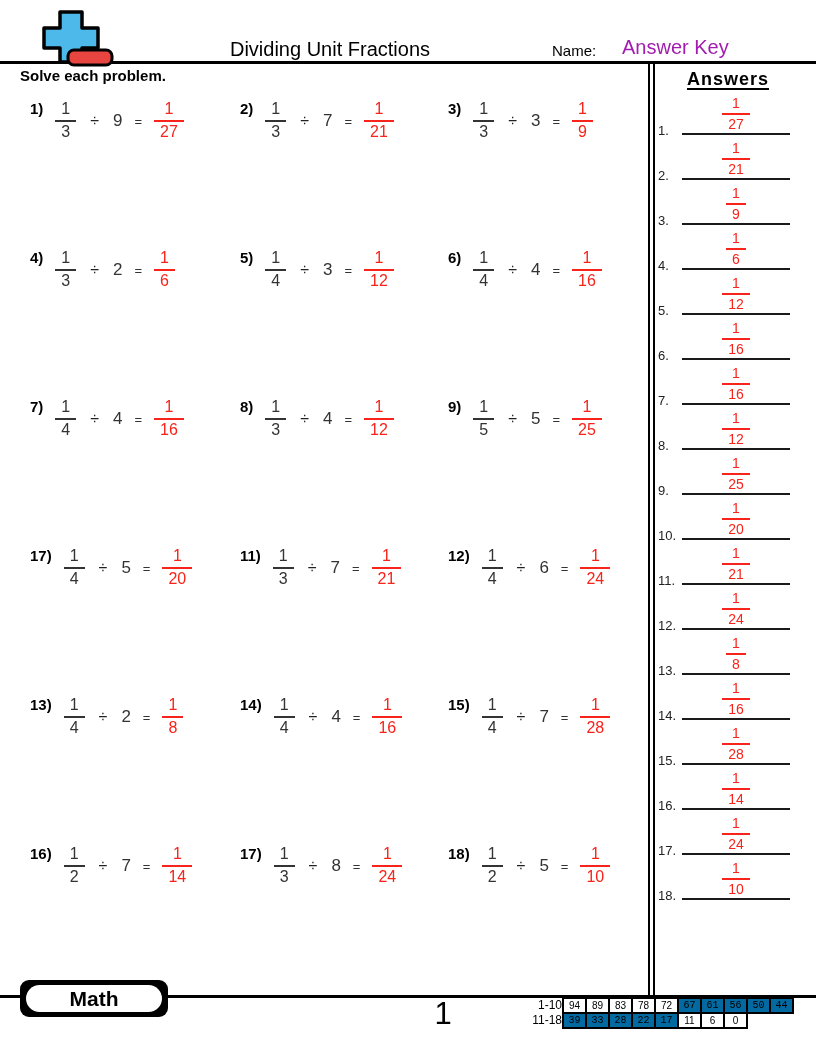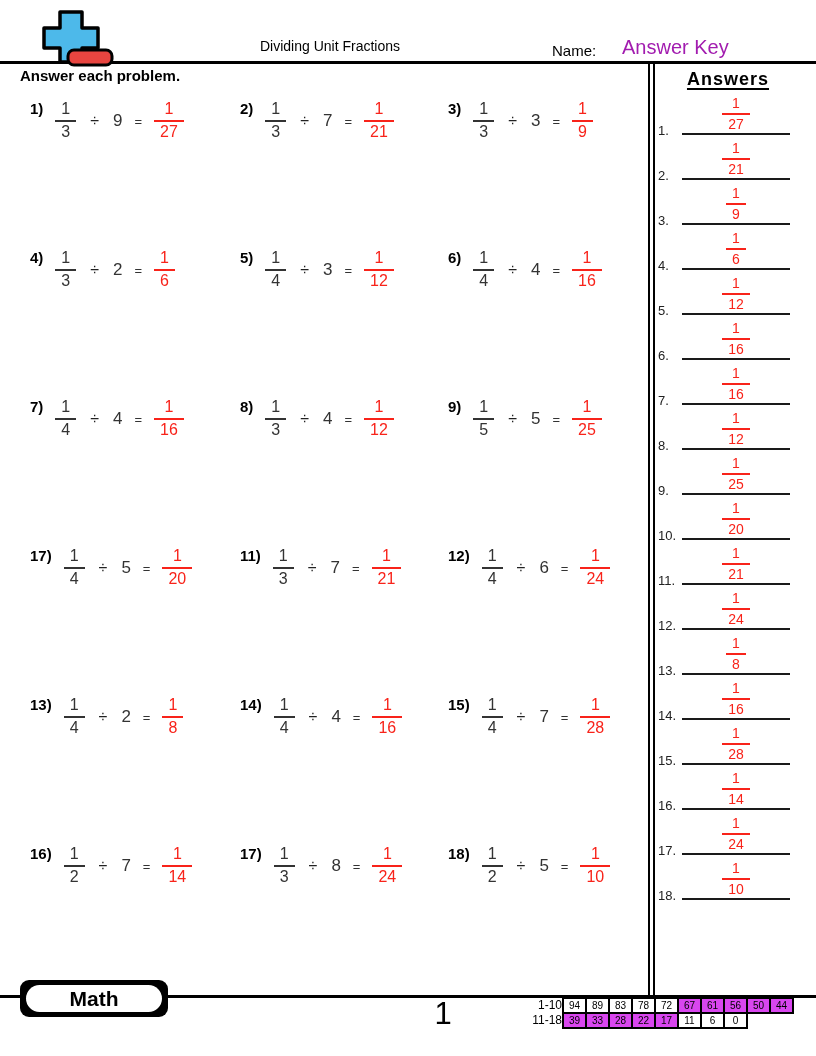--- a/index.html
+++ b/index.html
@@ -2,21 +2,21 @@
 <html><head>
 <meta charset="utf-8">
 <style>
   html,body{margin:0;padding:0;background:#888;}
   .page{position:relative;width:816px;height:1056px;background:#fff;margin:0 auto;
         font-family:"Liberation Sans",sans-serif;color:#000;overflow:hidden;}
 
   
   .logo{position:absolute;left:24px;top:10px;z-index:3;}
   .hline{position:absolute;left:0;top:61px;width:816px;height:3px;background:#000;z-index:1;}
-  .title{position:absolute;left:0;top:38px;width:660px;text-align:center;font-size:14px;z-index:2;}
+  .title{position:absolute;left:0;top:38px;width:660px;text-align:center;font-size:20px;z-index:2;}
   .name-label{position:absolute;left:552px;top:42px;font-size:15px;}
   .name-value{position:absolute;left:622px;top:36px;font-size:20px;font-weight:normal;color:#a21caf;}
   .instruction{position:absolute;left:20px;top:67px;font-size:15px;font-weight:bold;}
 
   
   .divider{position:absolute;left:648px;top:61px;width:7px;height:936px;
            border-left:2px solid #000;border-right:2px solid #000;box-sizing:border-box;}
   .answers-title{position:absolute;left:656px;top:69px;width:144px;text-align:center;
                  font-size:18px;font-weight:bold;letter-spacing:1px;
                  text-decoration:underline;text-decoration-thickness:2px;text-underline-offset:3px;}
@@ -47,36 +47,36 @@
   .math-oval{position:absolute;left:6px;top:5px;right:6px;bottom:5px;background:#fff;border-radius:16px;
              display:flex;align-items:center;justify-content:center;font-size:21px;font-weight:bold;}
   .website{position:absolute;left:174px;top:1013px;font-size:15px;}
   .page-num{position:absolute;left:403px;top:996px;width:80px;text-align:center;font-size:31px;}
   .score{position:absolute;left:528px;top:997px;}
   .srow{display:flex;height:17px;}
   .srow+.srow{margin-top:-2px;align-items:flex-end;}
   .slabel{width:34px;text-align:right;padding-right:2px;font-size:12px;line-height:17px;}
   .scell{width:25px;box-sizing:border-box;border:2px solid #000;margin-left:-2px;
          text-align:center;font-size:10px;line-height:13px;background:#fff;}
-  .scell.shaded{background:#d946ef;}
+  .scell.shaded{background:#0369a1;font-family:Liberation Mono, monospace;}
 </style>
 </head>
 <body>
 
 <div class="page">
 
   <svg class="logo" width="100" height="60" viewBox="0 0 100 60">
     <path d="M36,2 H58 V18 H74 V38 H58 V52 H36 V38 H20 V18 H36 Z" fill="#4db9ea" stroke="#000" stroke-width="3.5" stroke-linejoin="round"></path>
     <rect x="44" y="40" width="44" height="15" rx="6" fill="#e84540" stroke="#000" stroke-width="3"></rect>
   </svg>
   <div class="hline"></div>
   <div class="title">Dividing Unit Fractions</div>
   <div class="name-label">Name:</div>
   <div class="name-value">Answer Key</div>
-  <div class="instruction">Answer each problem.</div>
+  <div class="instruction">Solve each problem.</div>
 
   <div class="divider"></div>
   <div class="answers-title">Answers</div>
   <div class="answers-list">
     <div class="arow">
         <span class="alabel">1.</span>
         <span class="acenter"><span class="frac red" style="font-size:14px"><span class="fn">1</span><span class="fd">27</span></span></span>
         <span class="aline"></span>
       </div>
     <div class="arow">

